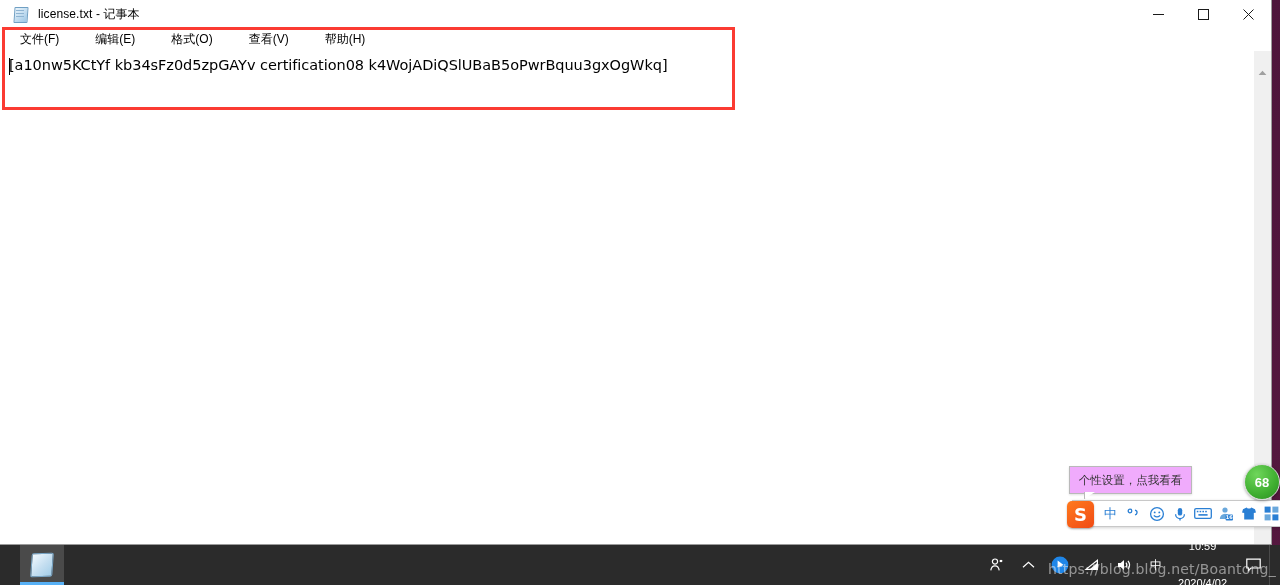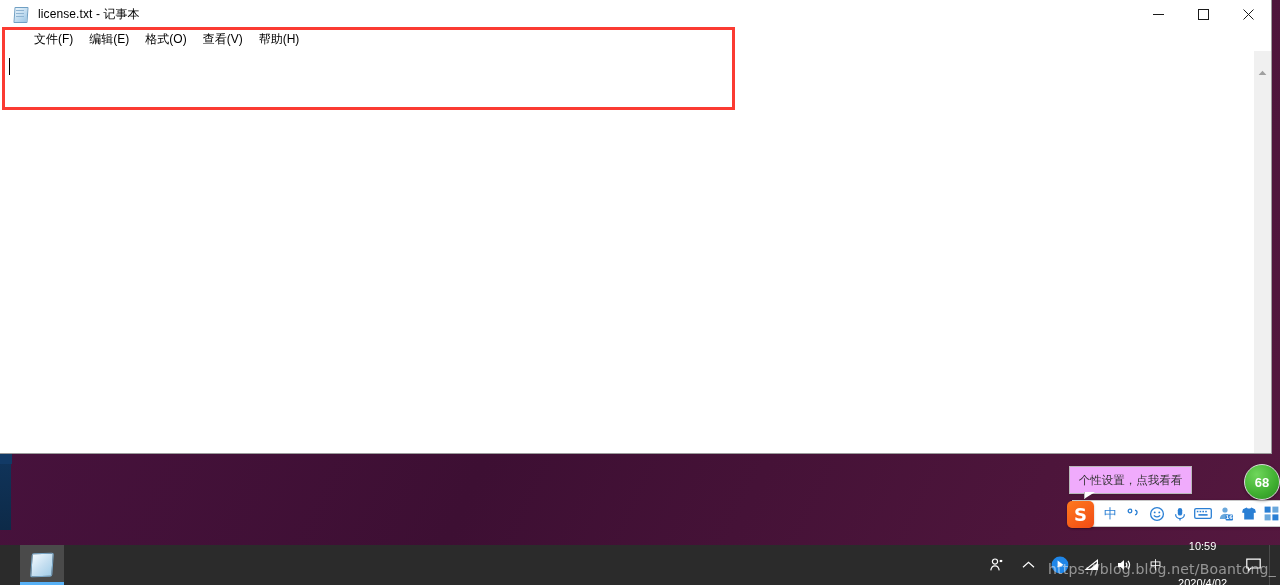--- a/index.html
+++ b/index.html
@@ -47,21 +47,21 @@
     height: 200px;
     background: linear-gradient(180deg,#0f2a4a 0%, #123a66 40%, #0d2a48 100%);
   }
 
   
   #notepad {
     position: absolute;
     left: 0px;
     top: 0px;
     width: 1272px;
-    height: 454px;
+    height: 545px;
     background: #737373;
     border: 1px solid #9b9b9b;
     border-top: none;
     border-left: none;
     box-sizing: border-box;
     display: flex;
     flex-direction: column;
   }
   #titlebar {
     height: 28px;
@@ -120,23 +120,24 @@
   }
   .wc svg { display: block; }
 
   
   #menubar {
     height: 21px;
     flex: 0 0 21px;
     background: #ffffff;
     display: flex;
     align-items: center;
-    padding-left: 26px;
+    padding-left: 12px;
     font-size: 12px;
     color: #000;
+    gap: 20px;
   }
   .menu-item {
     padding: 2px 8px 3px 8px;
     white-space: nowrap;
     line-height: 14px;
   }
 
   
   #text-area-wrap {
     flex: 1 1 auto;
@@ -438,20 +439,21 @@
     <div class="menu-item">文件(F)</div>
     <div class="menu-item">编辑(E)</div>
     <div class="menu-item">格式(O)</div>
     <div class="menu-item">查看(V)</div>
     <div class="menu-item">帮助(H)</div>
   </div>
 
   <div id="text-area-wrap">
     <div id="text-canvas">
       <div id="caret"></div>
+      <div id="doc-text">[a10nw5KCtYf kb34sFz0d5zpGAYv certification08 k4WojADiQSlUBaB5oPwrBquu3gxOgWkq]</div>
     </div>
     <div id="vscroll">
       <div class="arrow up">
         <svg width="9" height="6" viewBox="0 0 9 6">
             <path d="M4.5 0.8 L8.4 5 L0.6 5 Z" fill="currentColor"></path>
           </svg>
       </div>
 
     </div>
   </div>

